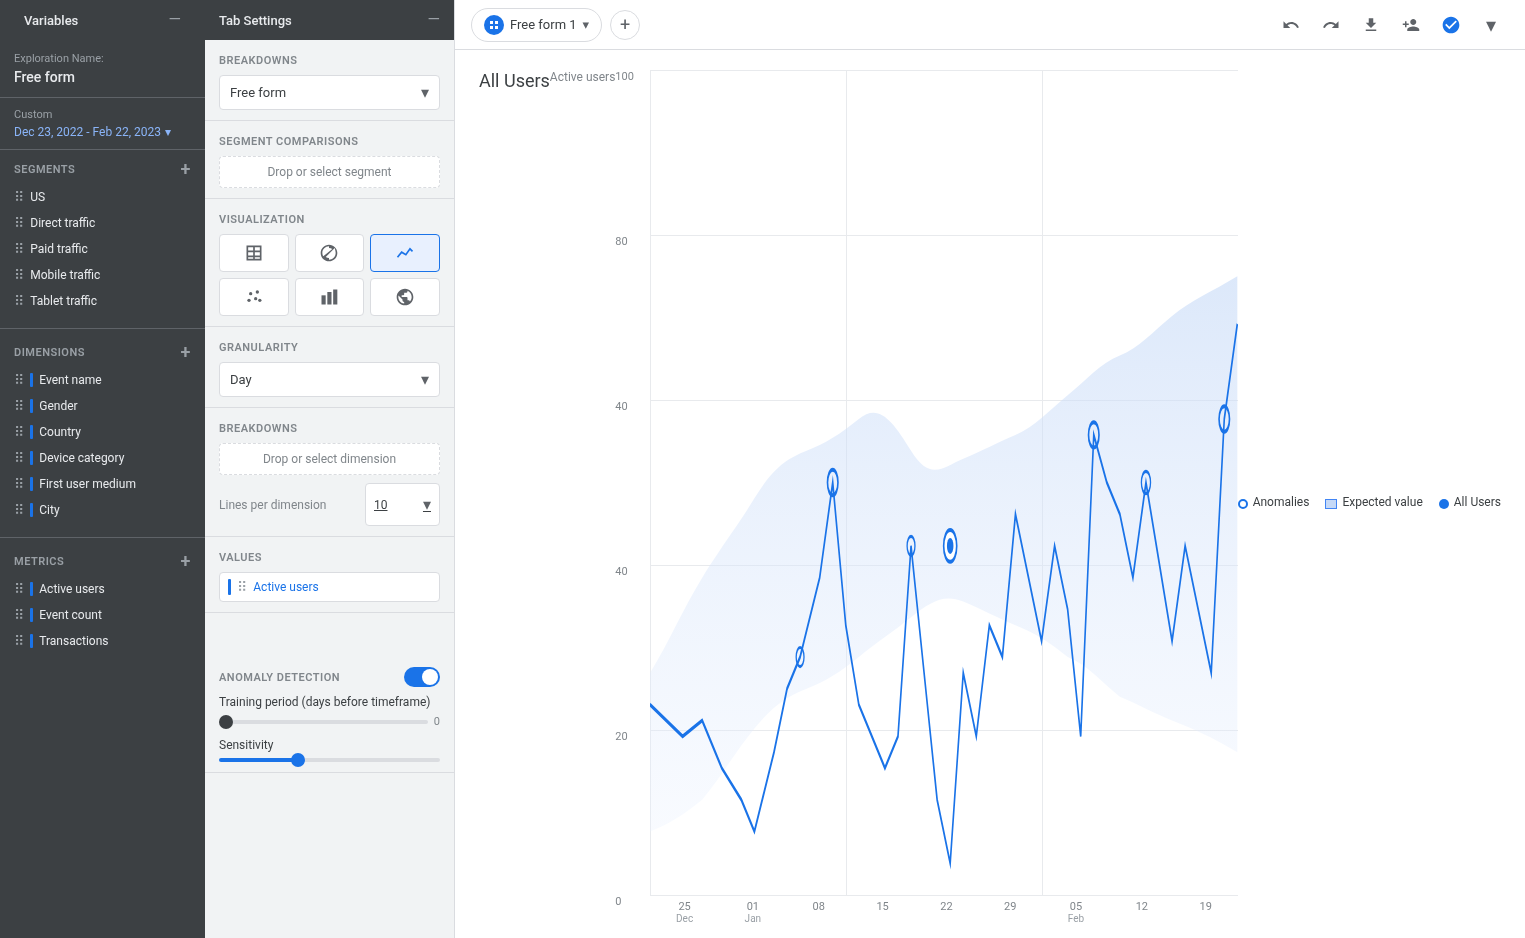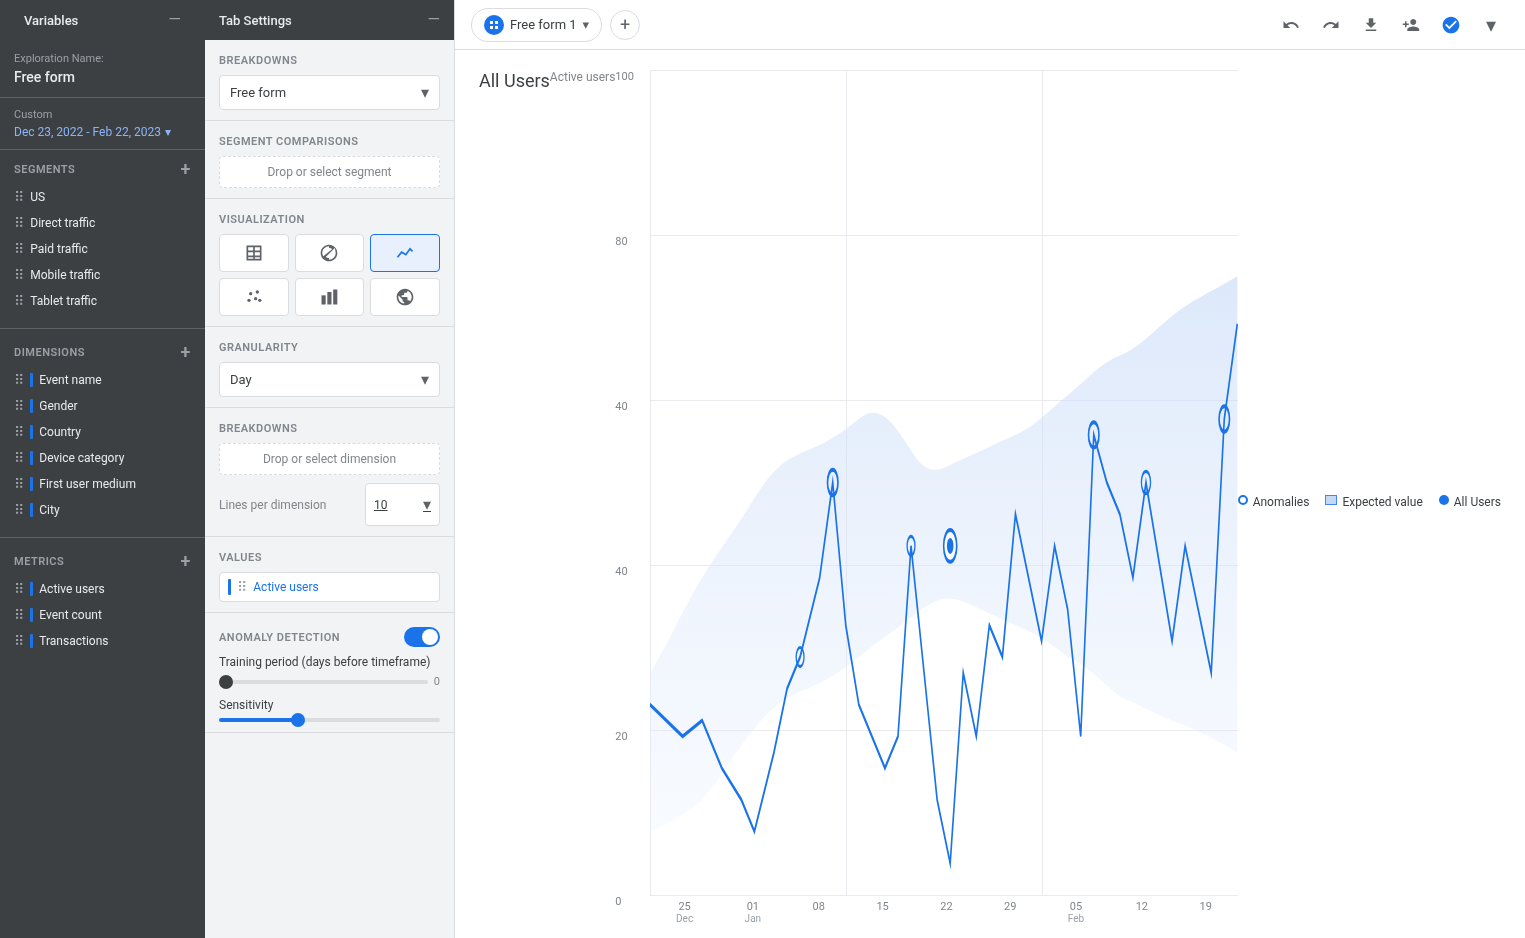--- a/index.html
+++ b/index.html
@@ -219,20 +219,21 @@
       width: 3px;
       height: 16px;
       background: #1a73e8;
       border-radius: 1px;
     }
 
     .anomaly-row {
       display: flex;
       align-items: center;
       justify-content: space-between;
+      margin-top: 40px;
     }
     .anomaly-title { font-size: 11px; font-weight: 600; color: #80868b; letter-spacing: 0.5px; }
     .toggle {
       width: 36px; height: 20px;
       background: #1a73e8;
       border-radius: 10px;
       position: relative;
       cursor: pointer;
     }
     .toggle::after {
@@ -398,21 +399,21 @@
     .chart-legend {
       display: flex;
       align-items: center;
       gap: 16px;
       padding: 10px 0 4px;
       font-size: 12px;
       color: #3c4043;
     }
     .legend-item {
       display: flex;
-      align-items: flex-start;
+      align-items: flex-end;
       gap: 5px;
     }
     .legend-circle {
       width: 10px; height: 10px;
       border-radius: 50%;
       border: 2px solid #1a73e8;
       background: white;
     }
     .legend-check {
       width: 12px; height: 10px;

